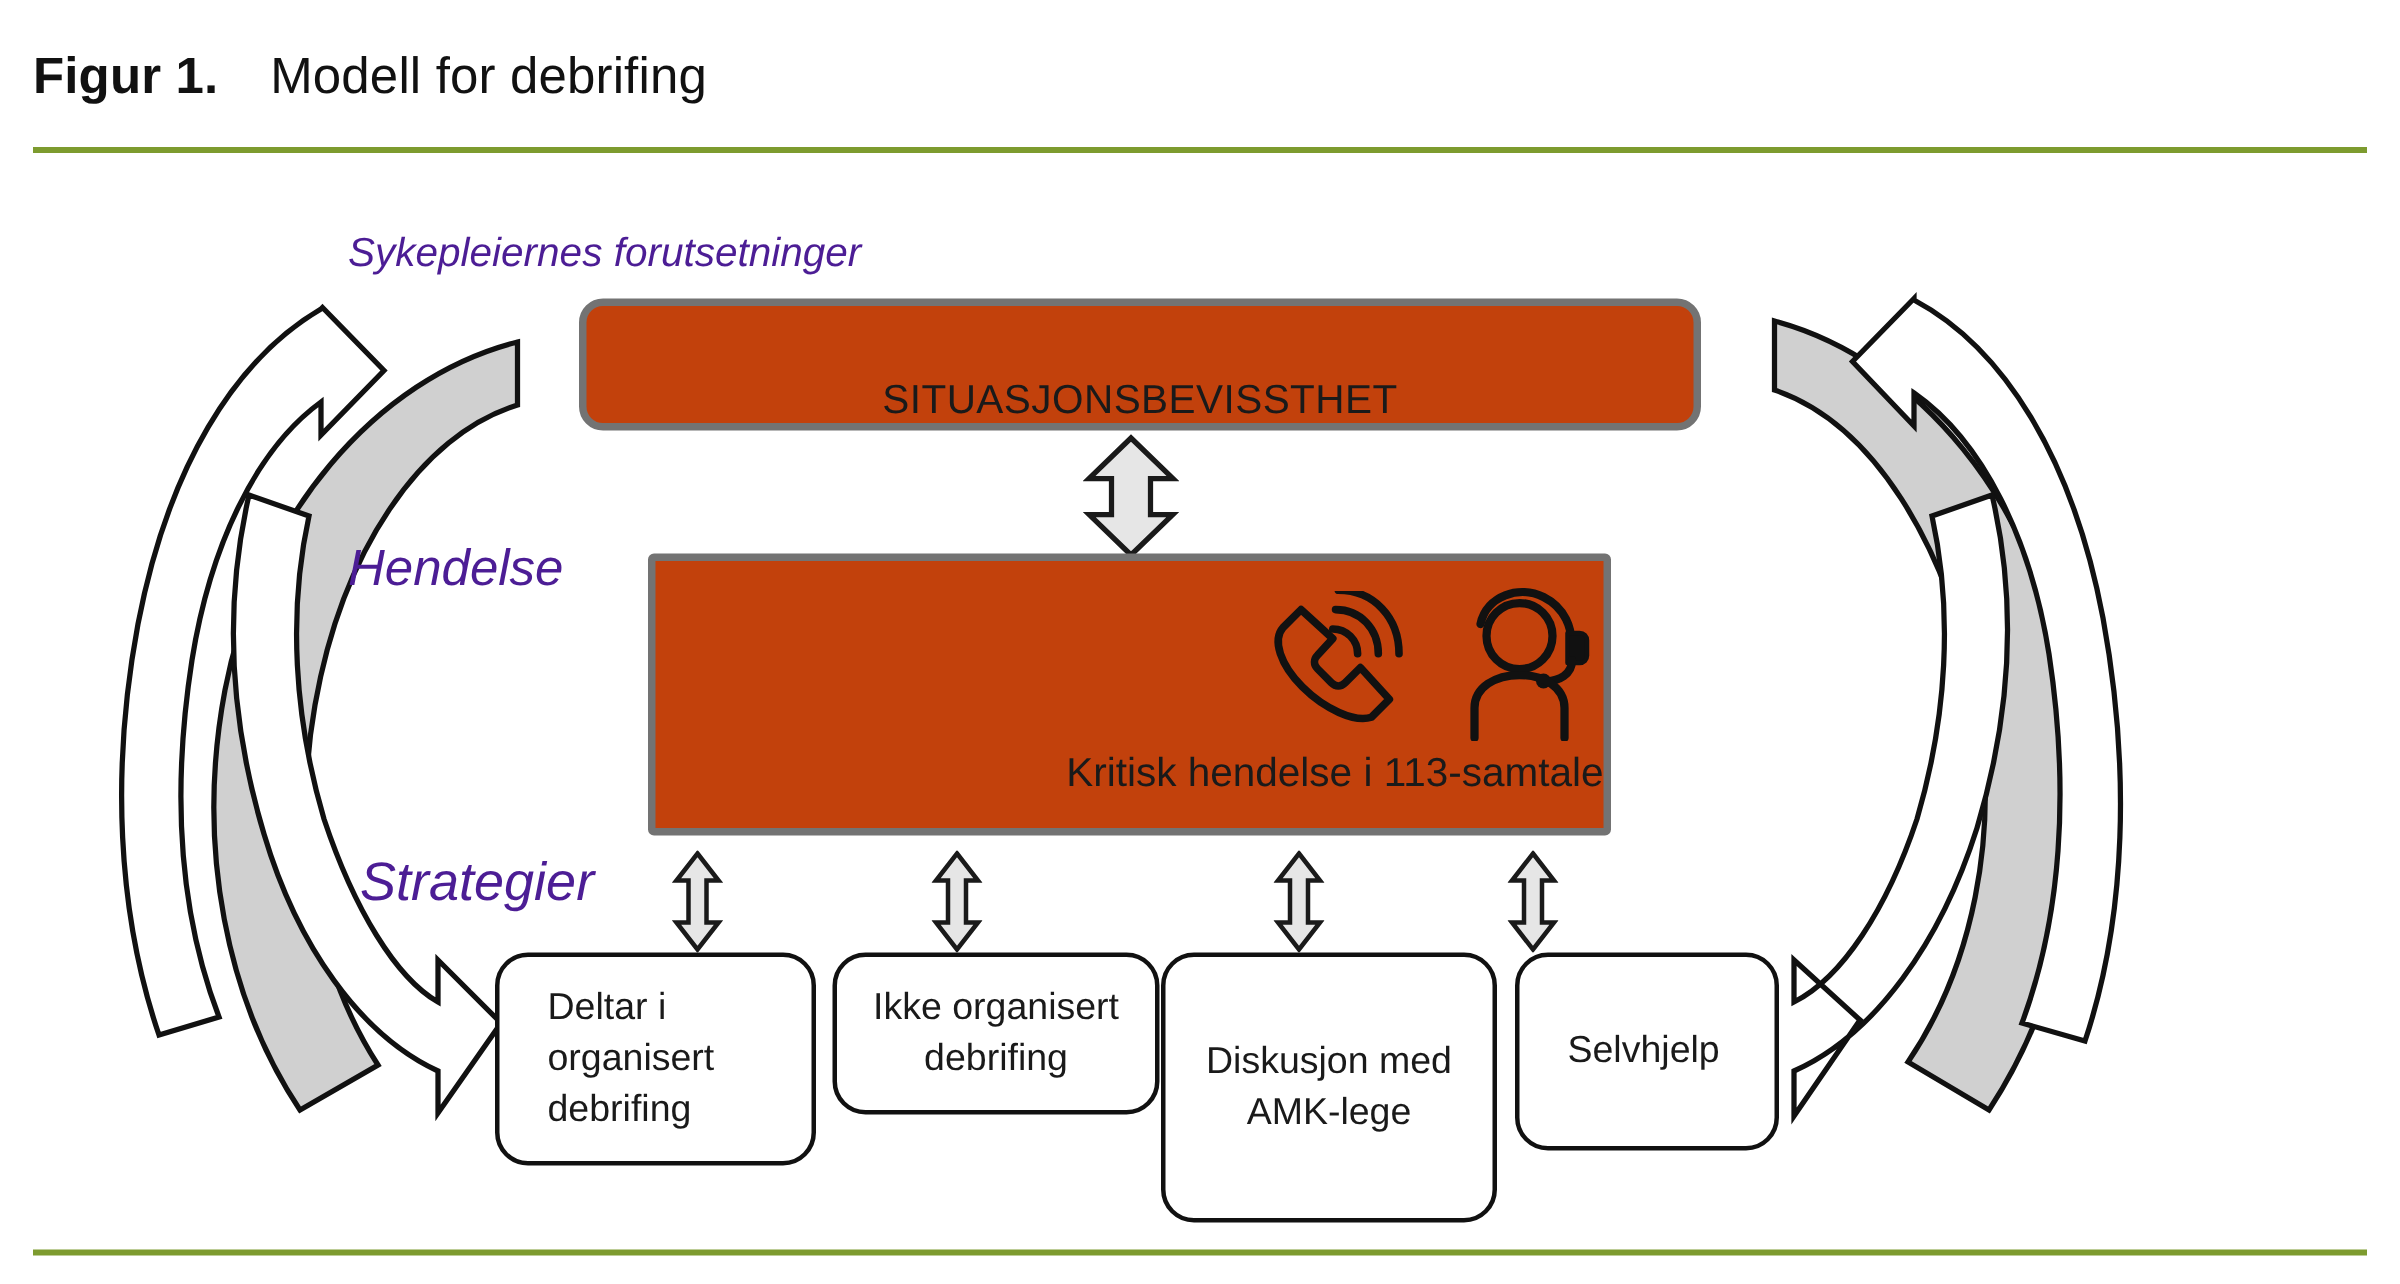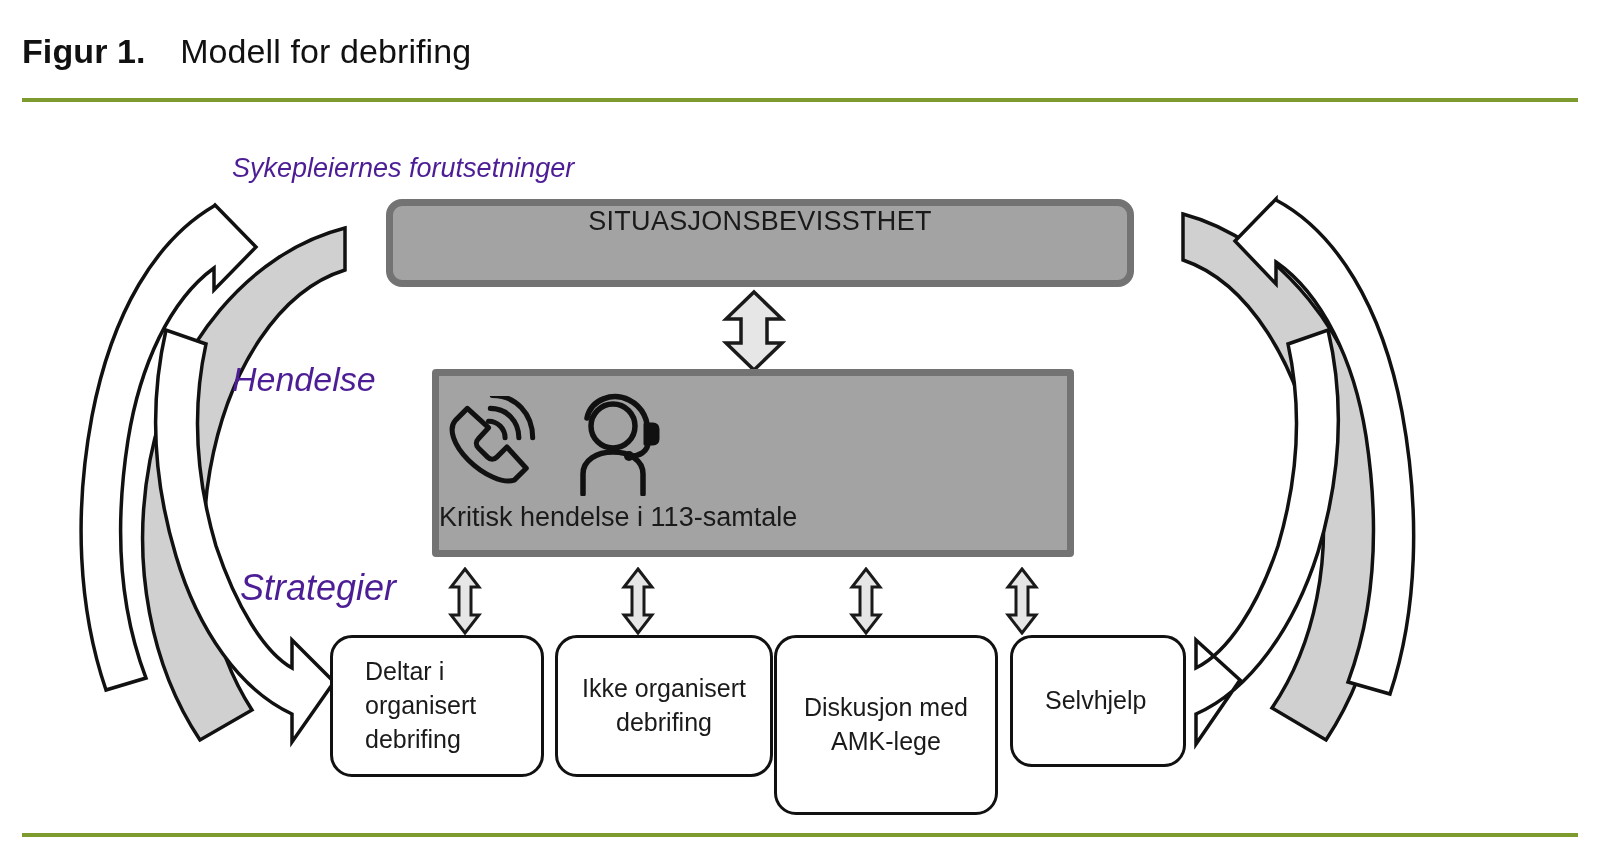--- a/index.html
+++ b/index.html
@@ -68,25 +68,25 @@
     left: 0; top: 0;
     width: 1600px;
     height: 856px;
     pointer-events: none;
   }
 
   
   .node-box {
     position: absolute;
     box-sizing: border-box;
-    background: #a3a3a3;
-    border: 7px solid #737373;
+    background: #c2410c;
+    border: 5px solid #737373;
     border-radius: 22px;
     display: flex;
-    align-items: flex-start;
+    align-items: flex-end;
     justify-content: center;
   }
 
   #box-situasjonsbevissthet {
     left: 386px;
     top: 199px;
     width: 748px;
     height: 88px;
     border-radius: 16px;
   }
@@ -139,21 +139,21 @@
     justify-content: center;
   }
   .strategy-box.center-al .node-text { text-align: center; }
   .strategy-box.left-al {
     justify-content: flex-start;
     padding-left: 32px;
   }
   .strategy-box.left-al .node-text { text-align: left; }
 
   #box-deltar    { left: 330px;  top: 635px; width: 214px; height: 142px; }
-  #box-ikke      { left: 555px;  top: 635px; width: 218px; height: 142px; }
+  #box-ikke      { left: 555px;  top: 635px; width: 218px; height: 108px; }
   #box-diskusjon { left: 774px;  top: 635px; width: 224px; height: 180px; align-items: center; }
   #box-selvhjelp { left: 1010px; top: 635px; width: 176px; height: 132px; }
 
   
   .dbl-arrow { position: absolute; }
   #arrow-sit-hendelse { left: 722px; top: 289px; }
   #arrow-strat-1 { left: 448px; top: 567px; }
   #arrow-strat-2 { left: 621px; top: 567px; }
   #arrow-strat-3 { left: 849px; top: 567px; }
   #arrow-strat-4 { left: 1005px; top: 567px; }

